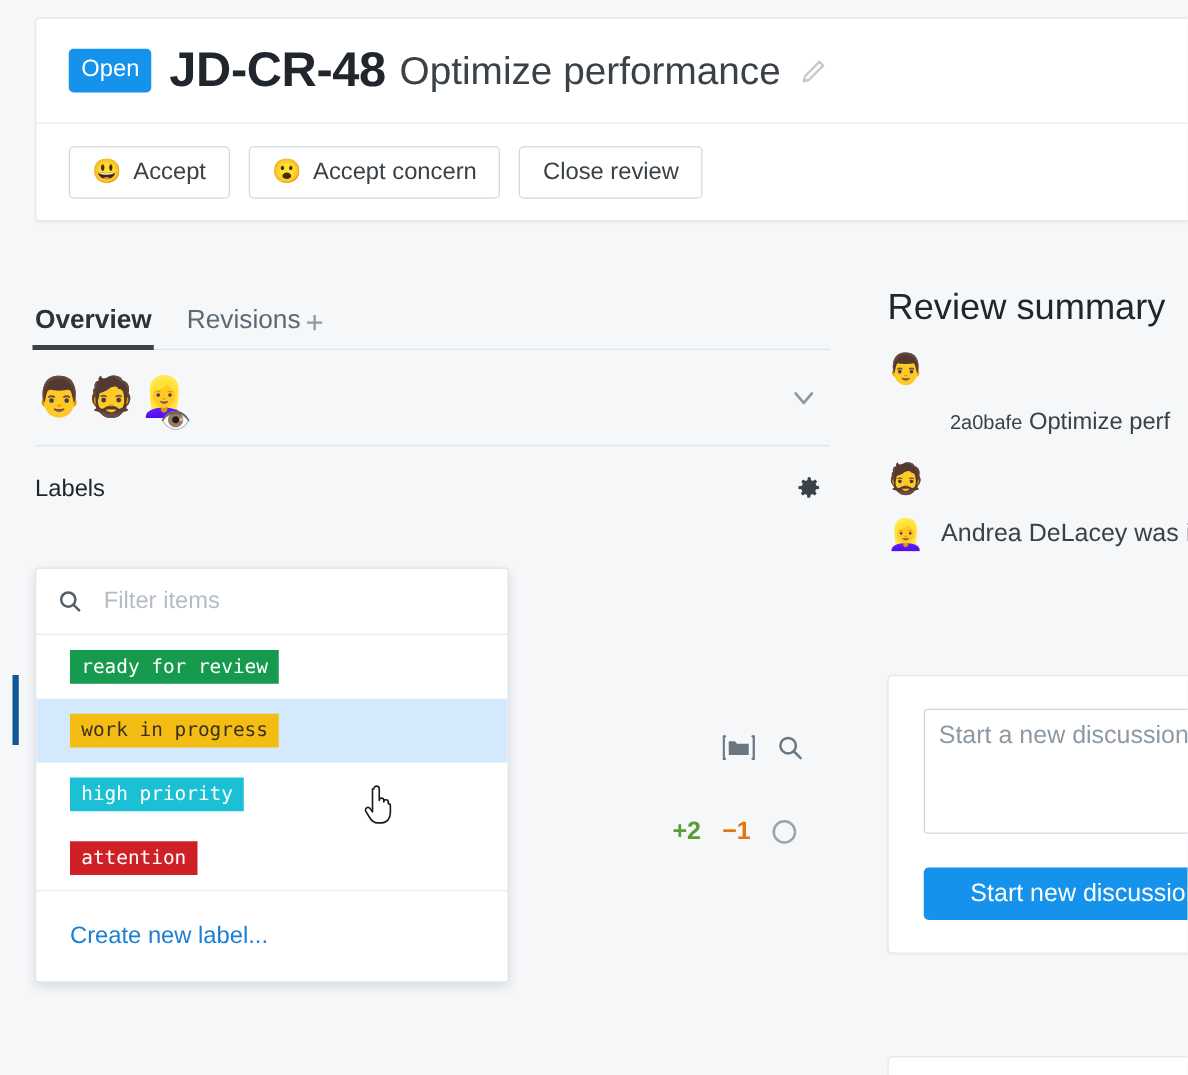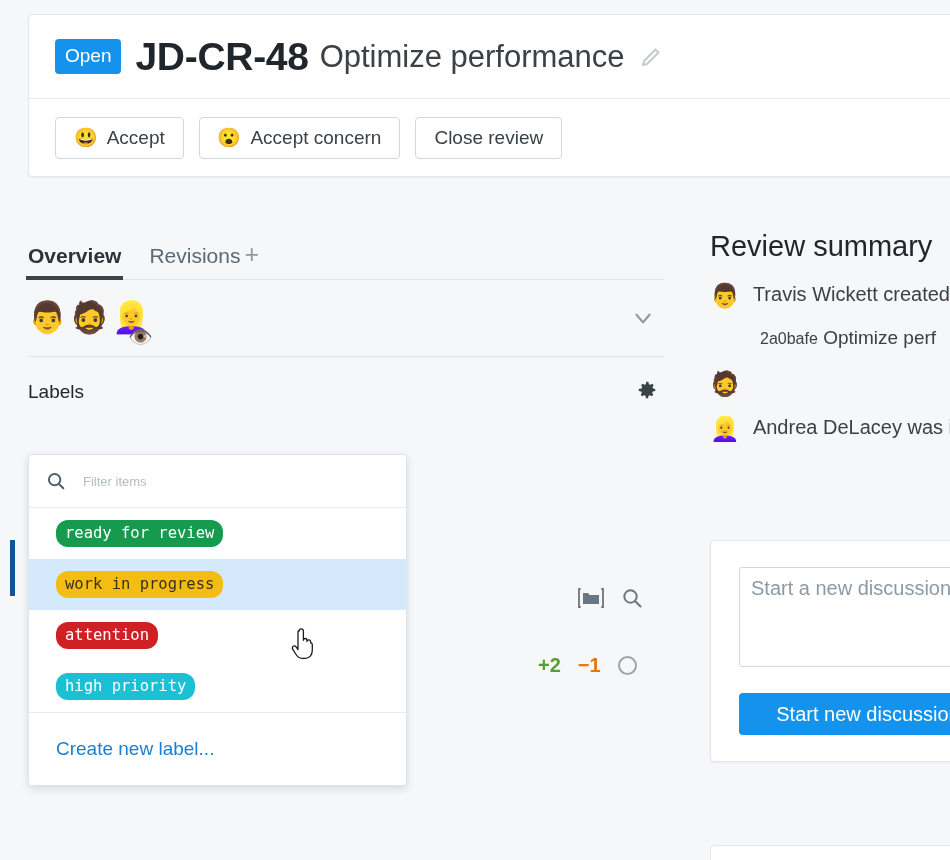--- a/index.html
+++ b/index.html
@@ -107,21 +107,21 @@
     border-bottom: 1px solid #dfe4e8;
     height: 52px;
     box-sizing: border-box;
   }
   .tab {
     font-size: 21px;
     color: #5c6973;
     padding-bottom: 11px;
     cursor: pointer;
     display: inline-flex;
-    align-items: flex-start;
+    align-items: flex-end;
     gap: 4px;
     position: relative;
   }
   .tab.active {
     color: #2b3238;
     font-weight: bold;
   }
   .tab.active::after {
     content: "";
     position: absolute;
@@ -223,41 +223,41 @@
     align-items: center;
     gap: 14px;
     padding: 0 16px;
     border-bottom: 1px solid #e7ebee;
     box-sizing: border-box;
   }
   #label-filter-icon { color: #52606b; display: inline-flex; }
   #label-filter-input {
     border: none;
     outline: none;
-    font-size: 13px;
+    font-size: 19px;
     font-family: "Liberation Sans", sans-serif;
     color: #3a4147;
     width: 100%;
     background: transparent;
   }
   #label-filter-input::placeholder { color: #b4bcc4; }
 
   .label-option {
     height: 51px;
     display: flex;
     align-items: center;
     padding: 0 0 0 27px;
     cursor: pointer;
     box-sizing: border-box;
   }
   .label-option.highlighted { background: #d4e9fb; }
   .chip {
     font-family: "DejaVu Sans Mono", monospace;
     font-size: 15.5px;
-    border-radius: 12px;
+    border-radius: 0;
     padding: 6px 9px;
     color: #ffffff;
     white-space: nowrap;
     line-height: 1;
   }
   #label-footer {
     border-top: 1px solid #e7ebee;
     height: 73px;
     display: flex;
     align-items: center;
@@ -495,24 +495,24 @@
         <input id="label-filter-input" type="text" placeholder="Filter items" style="">
       </div>
 
       <div class="label-option">
         <span class="chip" id="chip-0" style="background: rgb(22, 154, 77); color: rgb(255, 255, 255);">ready for review</span>
       </div>
       <div class="label-option highlighted">
         <span class="chip" id="chip-1" style="background: rgb(243, 189, 19); color: rgb(58, 48, 25);">work in progress</span>
       </div>
       <div class="label-option">
-        <span class="chip" id="chip-2" style="background: rgb(207, 32, 38); color: rgb(255, 255, 255);">attention</span>
+        <span class="chip" id="chip-3" style="background: rgb(28, 192, 212); color: rgb(255, 255, 255);">high priority</span>
       </div>
       <div class="label-option">
-        <span class="chip" id="chip-3" style="background: rgb(28, 192, 212); color: rgb(255, 255, 255);">high priority</span>
+        <span class="chip" id="chip-2" style="background: rgb(207, 32, 38); color: rgb(255, 255, 255);">attention</span>
       </div>
 
       <div id="label-footer">
         <span id="create-label-link">Create new label...</span>
       </div>
     </div>
   </div>
 </div>
 
 <div id="diff-tools">
@@ -534,21 +534,20 @@
   <span id="additions-count">+2</span>
   <span id="deletions-count">−1</span>
   <span id="diff-status-circle"></span>
 </div>
 
 <div id="right-col">
   <div id="review-summary-heading">Review summary</div>
 
   <div class="summary-row">
     <span class="summary-avatar">👨</span>
-    <span class="summary-text">Travis Wickett created</span>
   </div>
   <div class="summary-sub">
     <span class="commit-hash">2a0bafe</span>
     <span>Optimize perf</span>
   </div>
 
   <div class="summary-row">
     <span class="summary-avatar">🧔</span>
   </div>
 

